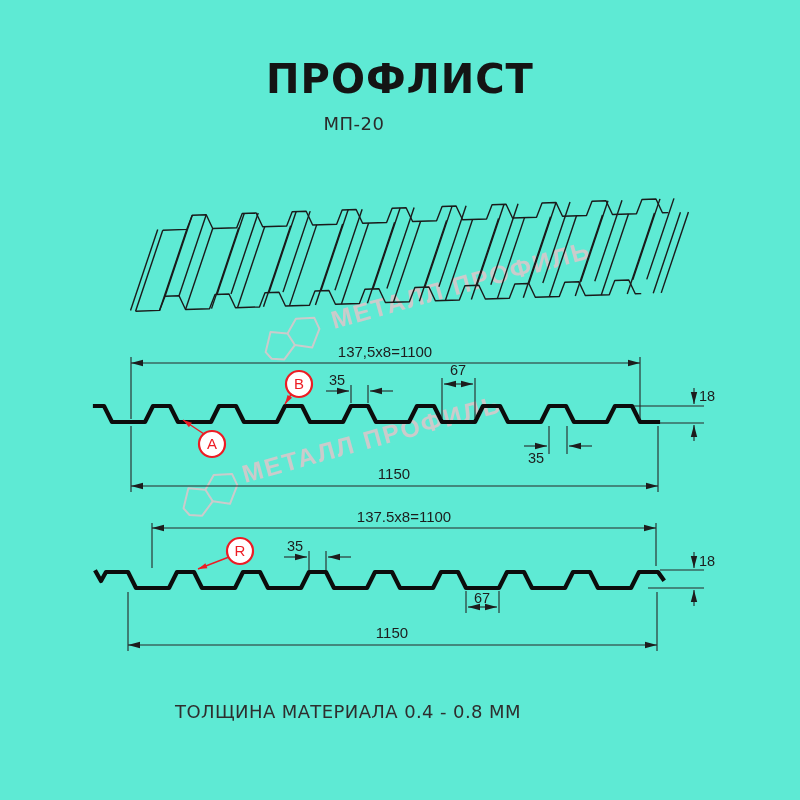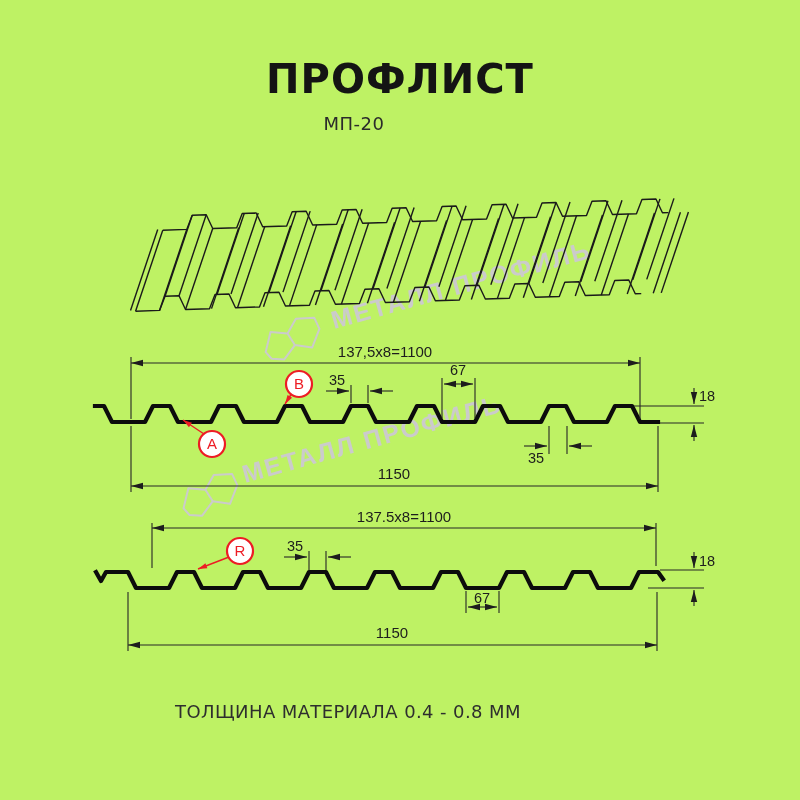--- a/index.html
+++ b/index.html
@@ -1,16 +1,16 @@
 <!DOCTYPE html>
 <html><head>
 <meta charset="utf-8">
 <style>
   html,body{margin:0;padding:0;background:#ffffff;}
-  .page{position:relative;width:800px;height:800px;background:#bef264;overflow:hidden;
+  .page{position:relative;width:800px;height:800px;background:#5eead4;overflow:hidden;
         font-family:"Liberation Sans",sans-serif;}
   .title{position:absolute;top:56px;left:0;width:800px;text-align:center;
          font-family:"DejaVu Sans",sans-serif;font-weight:800;font-size:40px;
          letter-spacing:1px;color:#141414;}
   .subtitle{position:absolute;top:113px;left:0;width:708px;text-align:center;
          font-family:"DejaVu Sans",sans-serif;font-weight:500;font-size:18px;
          letter-spacing:.5px;color:#2b2b2b;}
   .footer{position:absolute;top:701px;left:0;width:696px;text-align:center;
          font-family:"DejaVu Sans",sans-serif;font-weight:500;font-size:18px;
          letter-spacing:.4px;color:#2e2e2e;}

